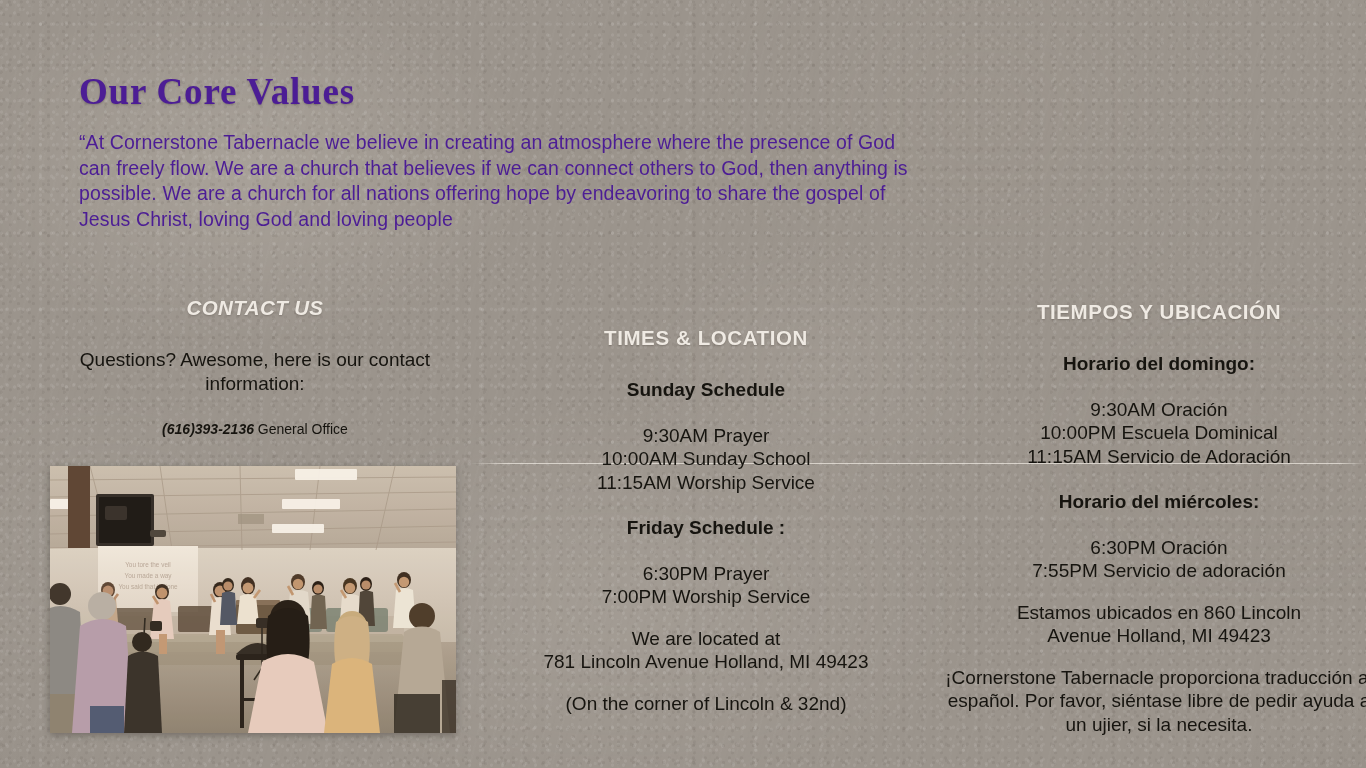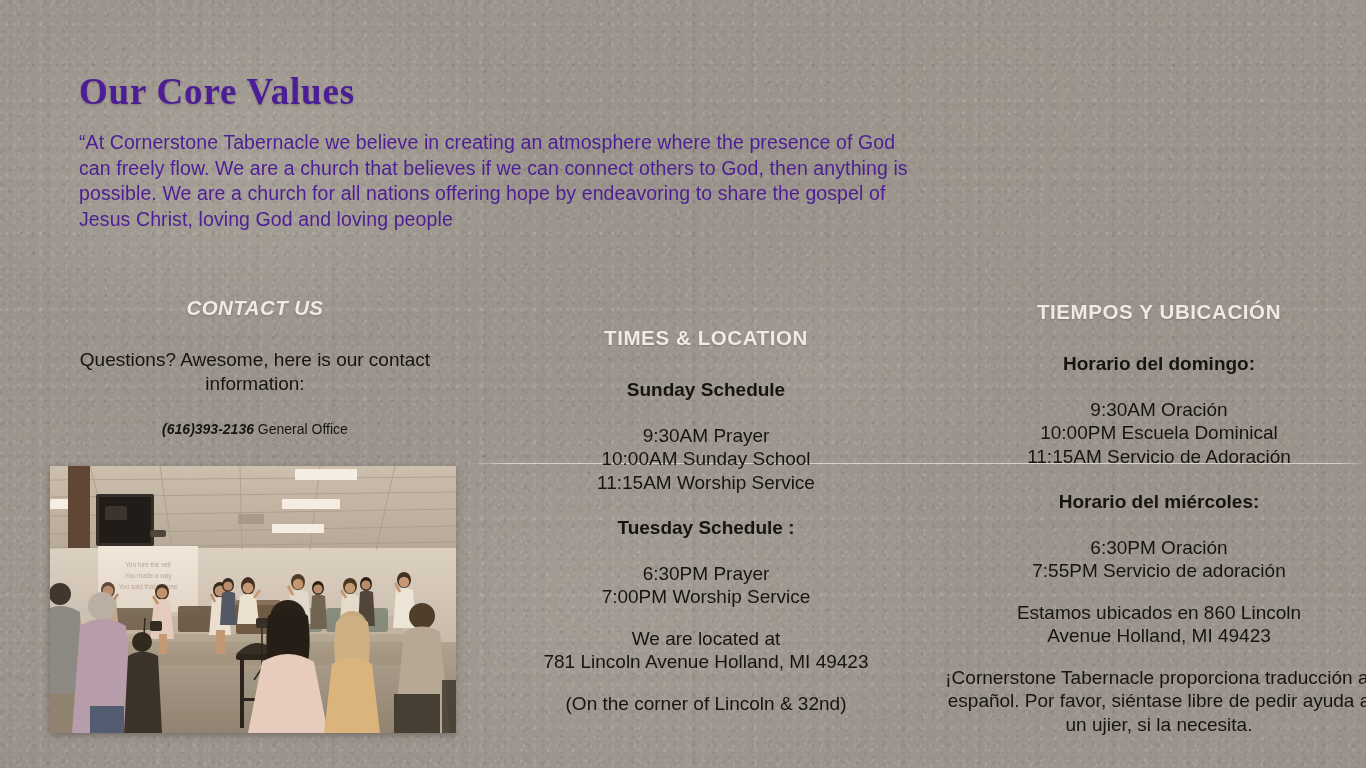--- a/index.html
+++ b/index.html
@@ -161,21 +161,21 @@
 
   <div class="col" id="col-times">
     <div class="col-head">TIMES &amp; LOCATION</div>
     <div class="gap-28"></div>
     <div class="blk sub">Sunday Schedule</div>
     <div class="gap-22"></div>
     <div class="blk">9:30AM Prayer</div>
     <div class="blk">10:00AM Sunday School</div>
     <div class="blk">11:15AM Worship Service</div>
     <div class="gap-22"></div>
-    <div class="blk sub">Tuesday Schedule :</div>
+    <div class="blk sub">Friday Schedule :</div>
     <div class="gap-22"></div>
     <div class="blk">6:30PM Prayer</div>
     <div class="blk">7:00PM Worship Service</div>
     <div class="gap-18"></div>
     <div class="blk">We are located at</div>
     <div class="blk">781 Lincoln Avenue Holland, MI 49423</div>
     <div class="gap-18"></div>
     <div class="blk">(On the corner of Lincoln &amp; 32nd)</div>
   </div>
 

